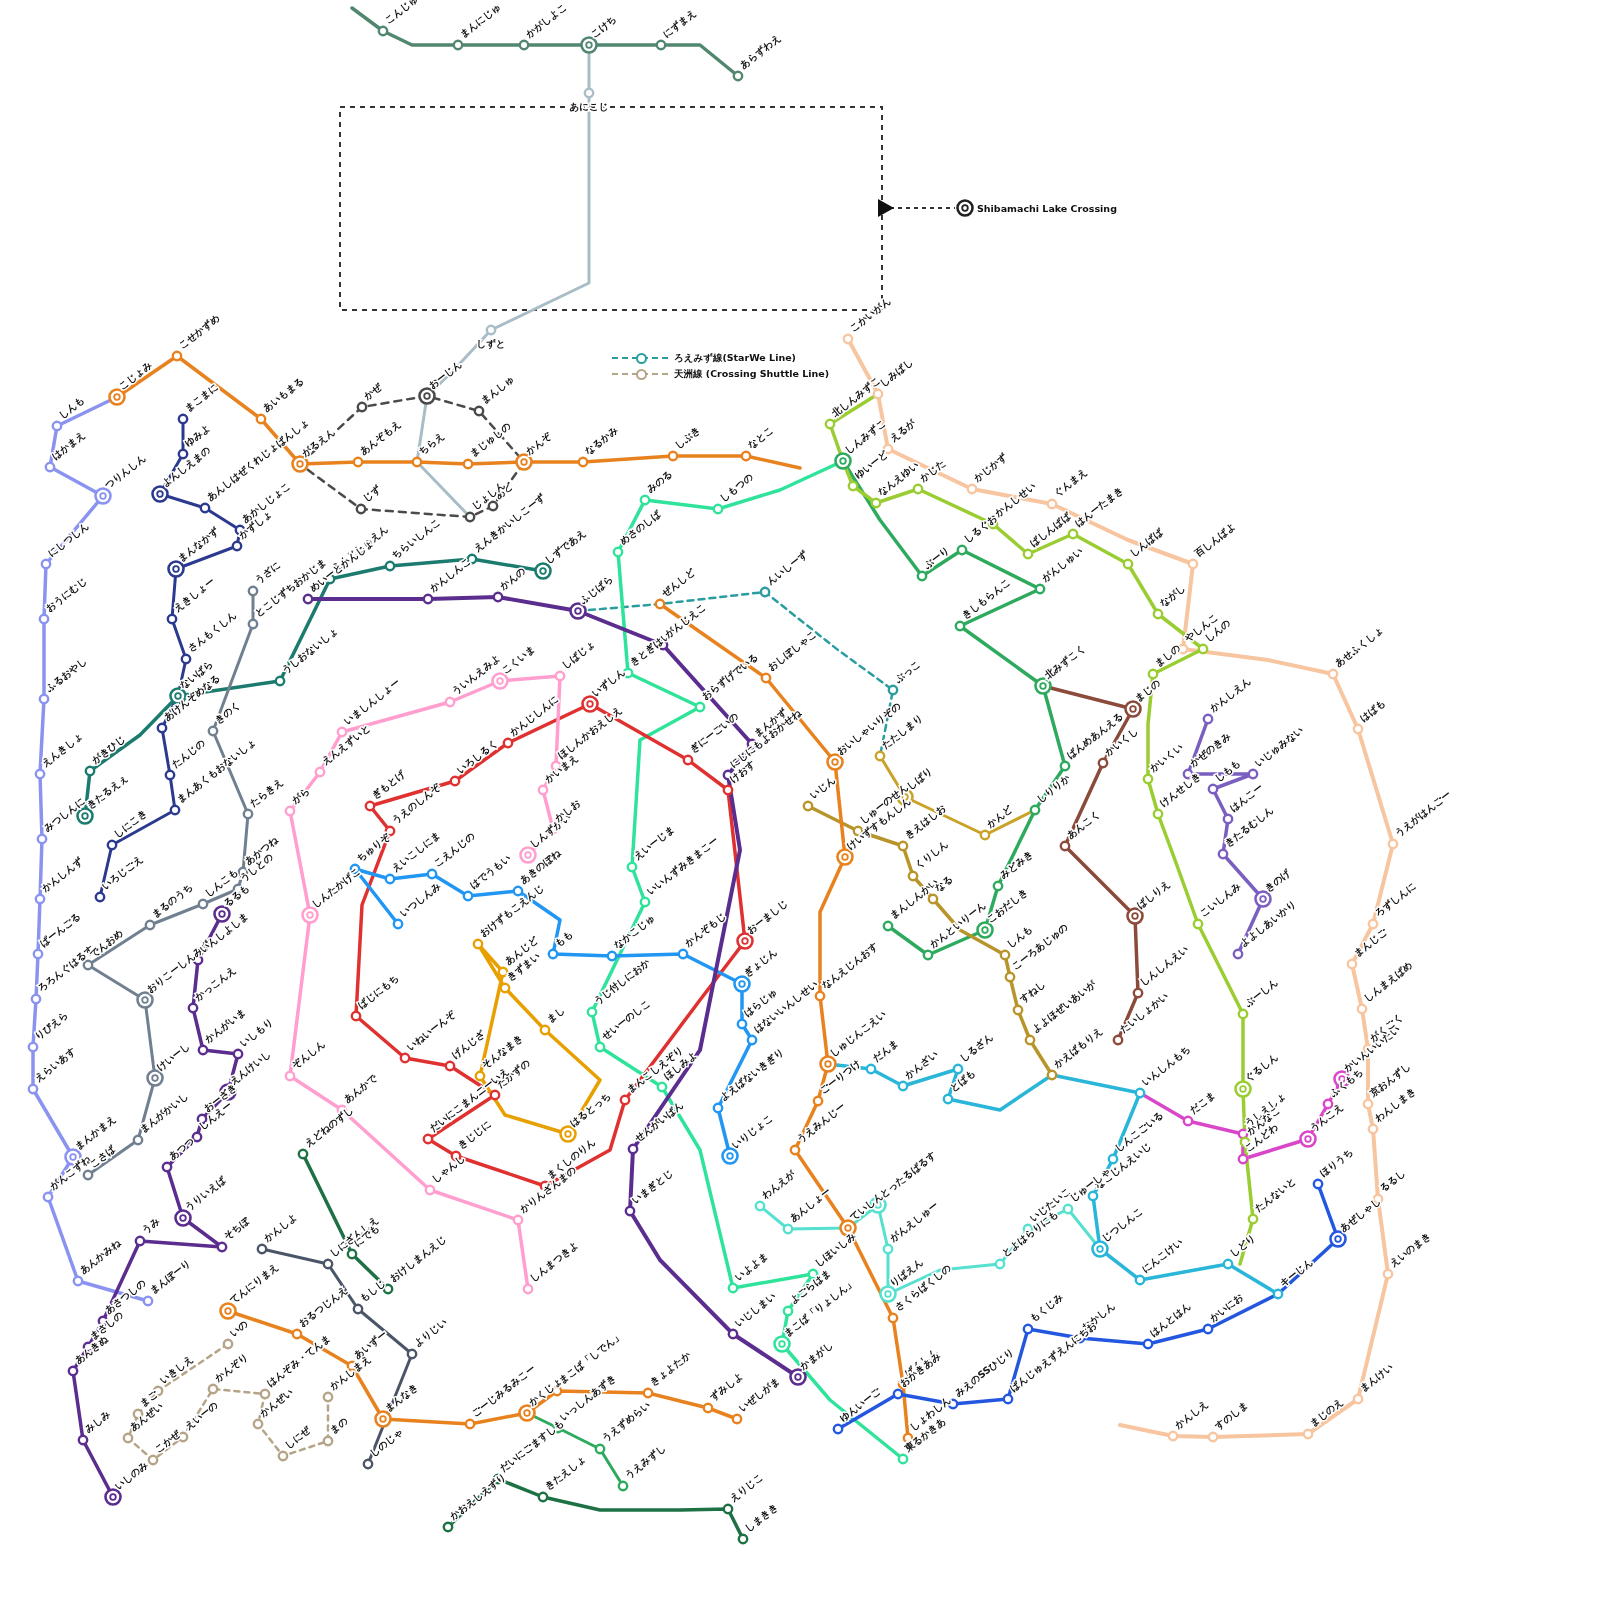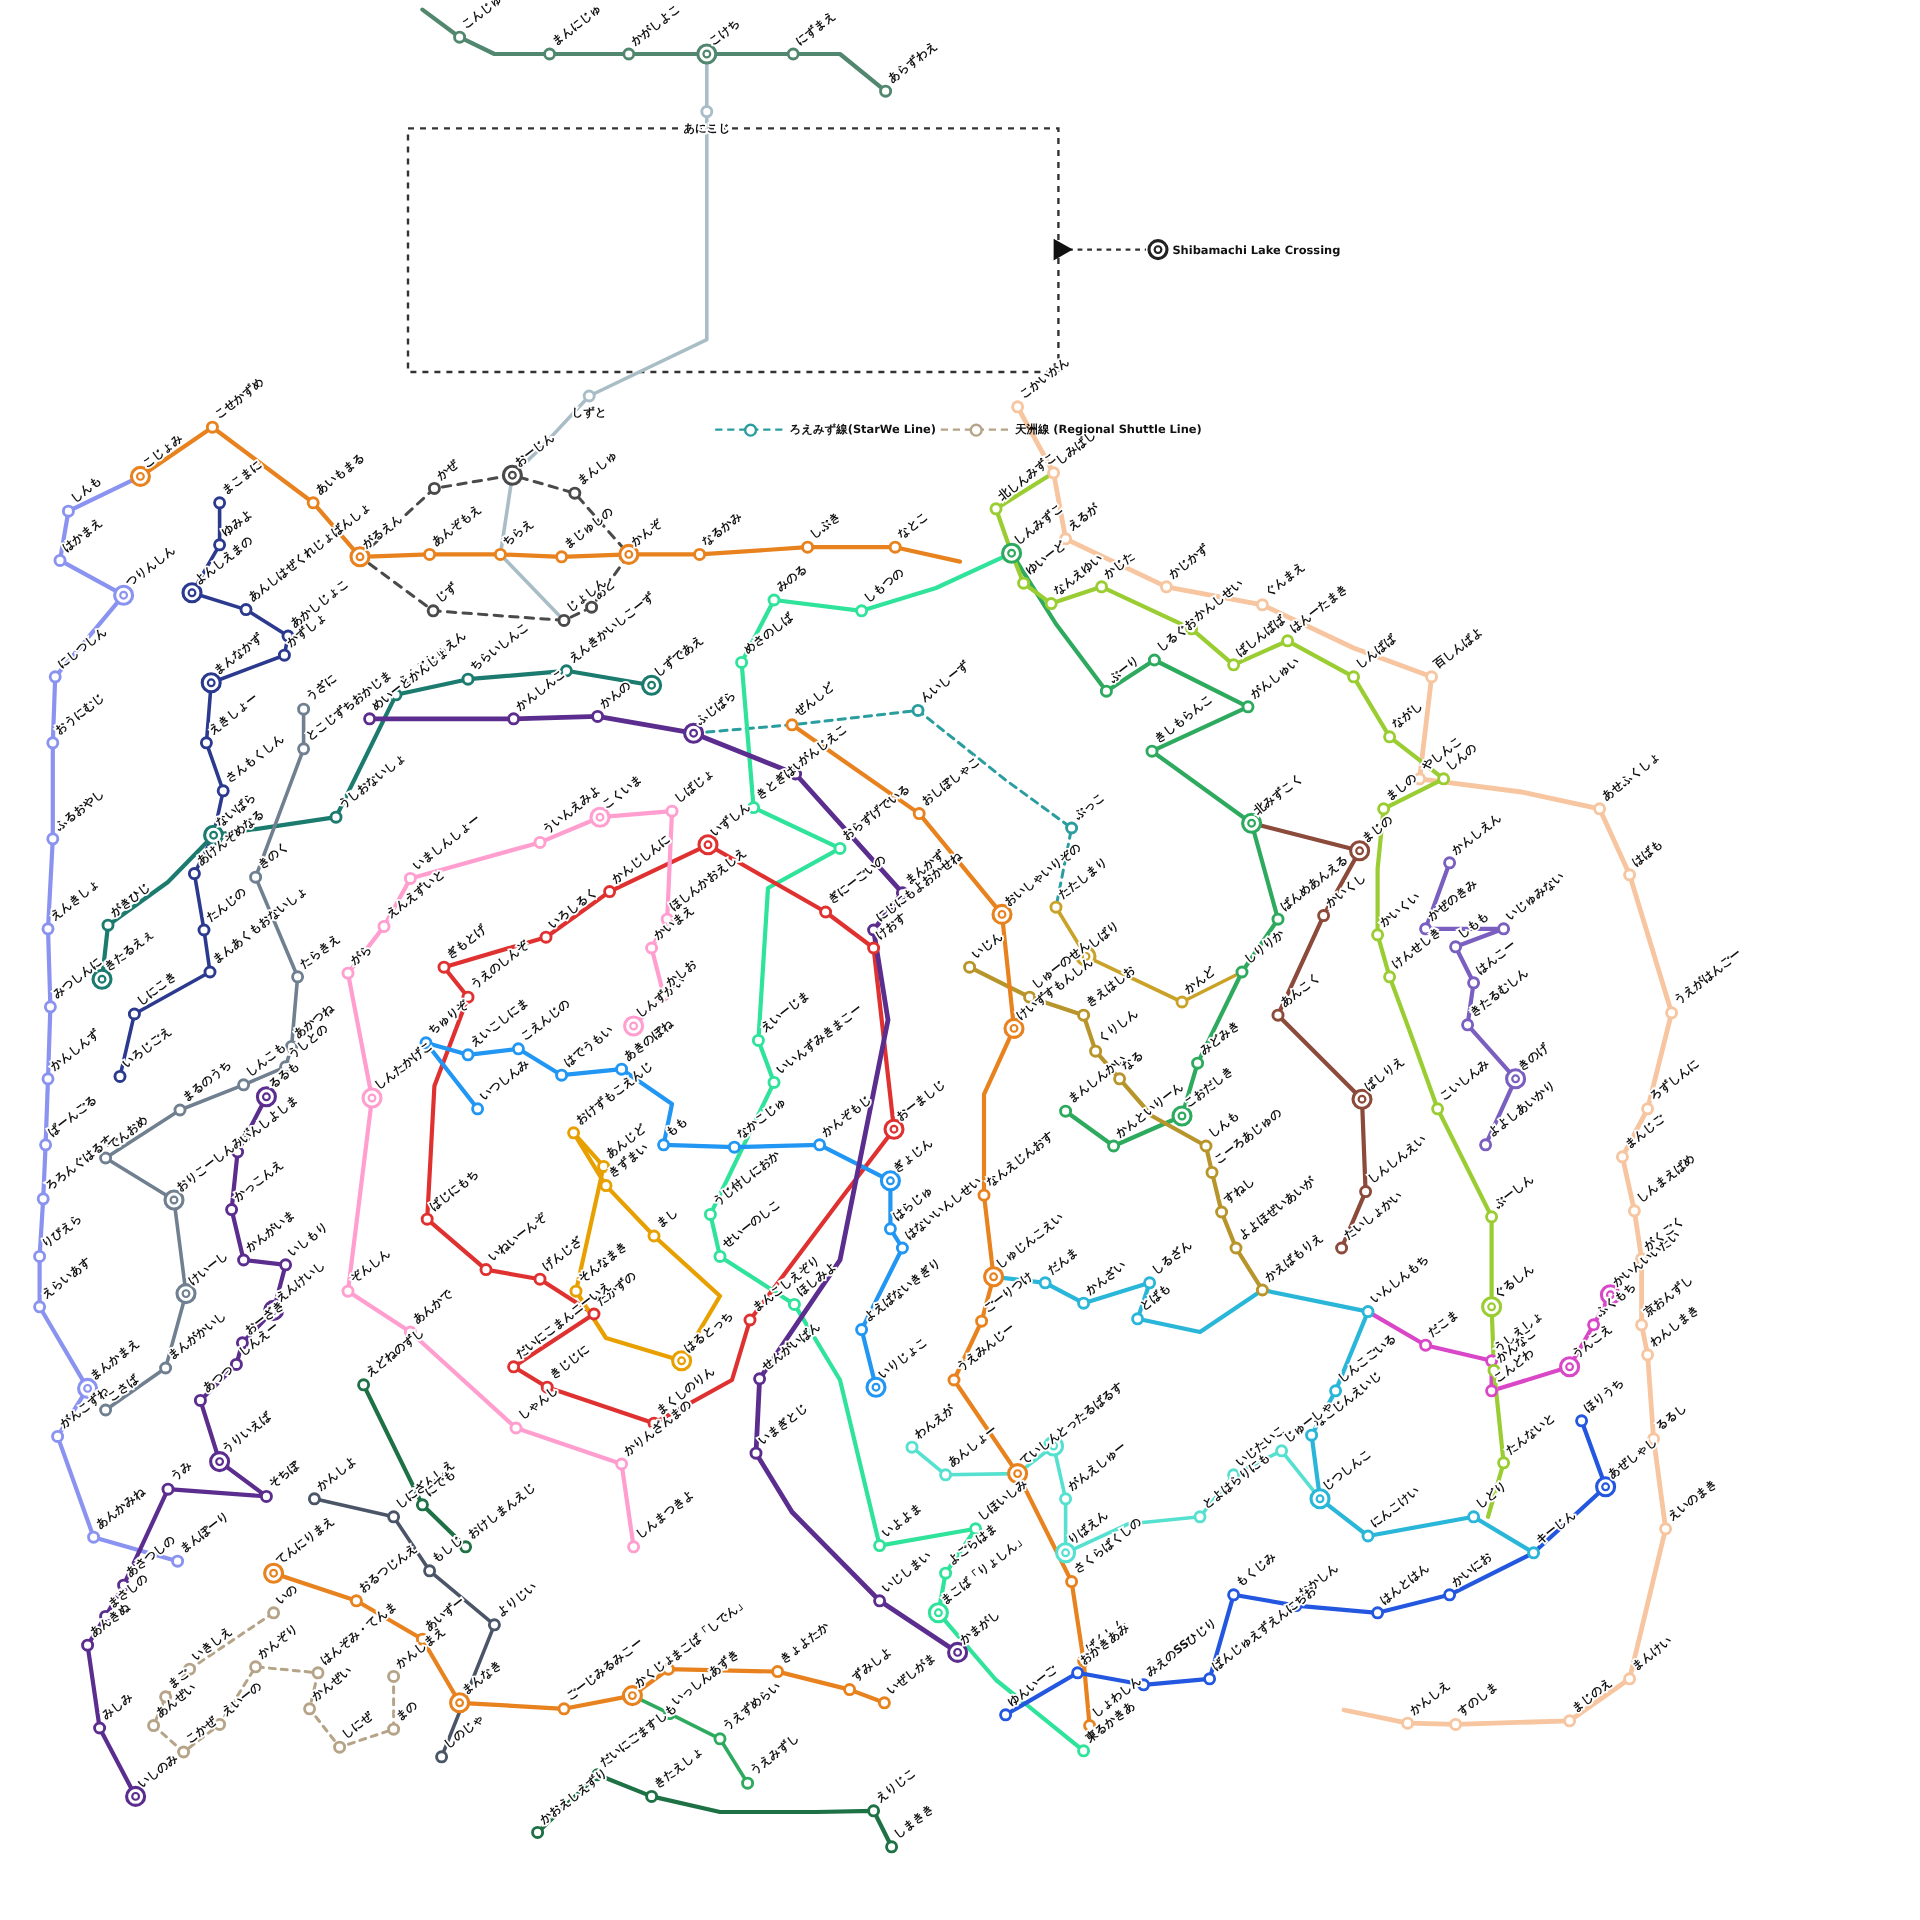--- a/index.html
+++ b/index.html
@@ -1,22 +1,22 @@
 <!DOCTYPE html>
 <html><head>
 <meta charset="utf-8">
 <style>
   html,body{margin:0;padding:0;background:#ffffff;}
   body{width:1600px;height:1600px;position:relative;overflow:hidden;
        font-family:"DejaVu Sans",sans-serif;}
   #map{position:absolute;left:0;top:0;}
   .stlbl{font:bold 9.5px "DejaVu Sans",sans-serif;fill:#111;
          stroke:#ffffff;stroke-width:3px;paint-order:stroke;}
-  .legend{position:absolute;left:596px;top:352px;display:flex;
-          flex-direction:row;gap:4px;z-index:5;}
+  .legend{position:absolute;left:612px;top:352px;display:flex;
+          flex-direction:column;gap:4px;z-index:5;}
   .legend-row{display:flex;align-items:center;gap:6px;height:12px;}
   .swatch{position:relative;width:56px;height:10px;display:inline-block;}
   .swatch .dash{position:absolute;left:0;right:0;top:4px;border-top:2.5px dashed #888;}
   .swatch .dot{position:absolute;left:24px;top:0;width:7px;height:7px;border:2.5px solid #888;
                border-radius:50%;background:#fff;}
   .legend-label{font:bold 9.5px "DejaVu Sans",sans-serif;color:#111;white-space:nowrap;}
 </style>
 </head>
 <body>
 
@@ -1481,16 +1481,16 @@
         <i class="dash" style="border-top-color: rgb(42, 157, 159);"></i>
           <i class="dot" style="border-color: rgb(42, 157, 159);"></i>
         </span>
       <span class="legend-label">ろえみず線(StarWe Line)</span>
     </div>
     <div class="legend-row">
       <span class="swatch">
         <i class="dash" style="border-top-color: rgb(181, 164, 136);"></i>
           <i class="dot" style="border-color: rgb(181, 164, 136);"></i>
         </span>
-      <span class="legend-label">天洲線 (Regional Shuttle Line)</span>
+      <span class="legend-label">天洲線 (Crossing Shuttle Line)</span>
     </div>
   </div>
 </div>
 
 </body></html>

